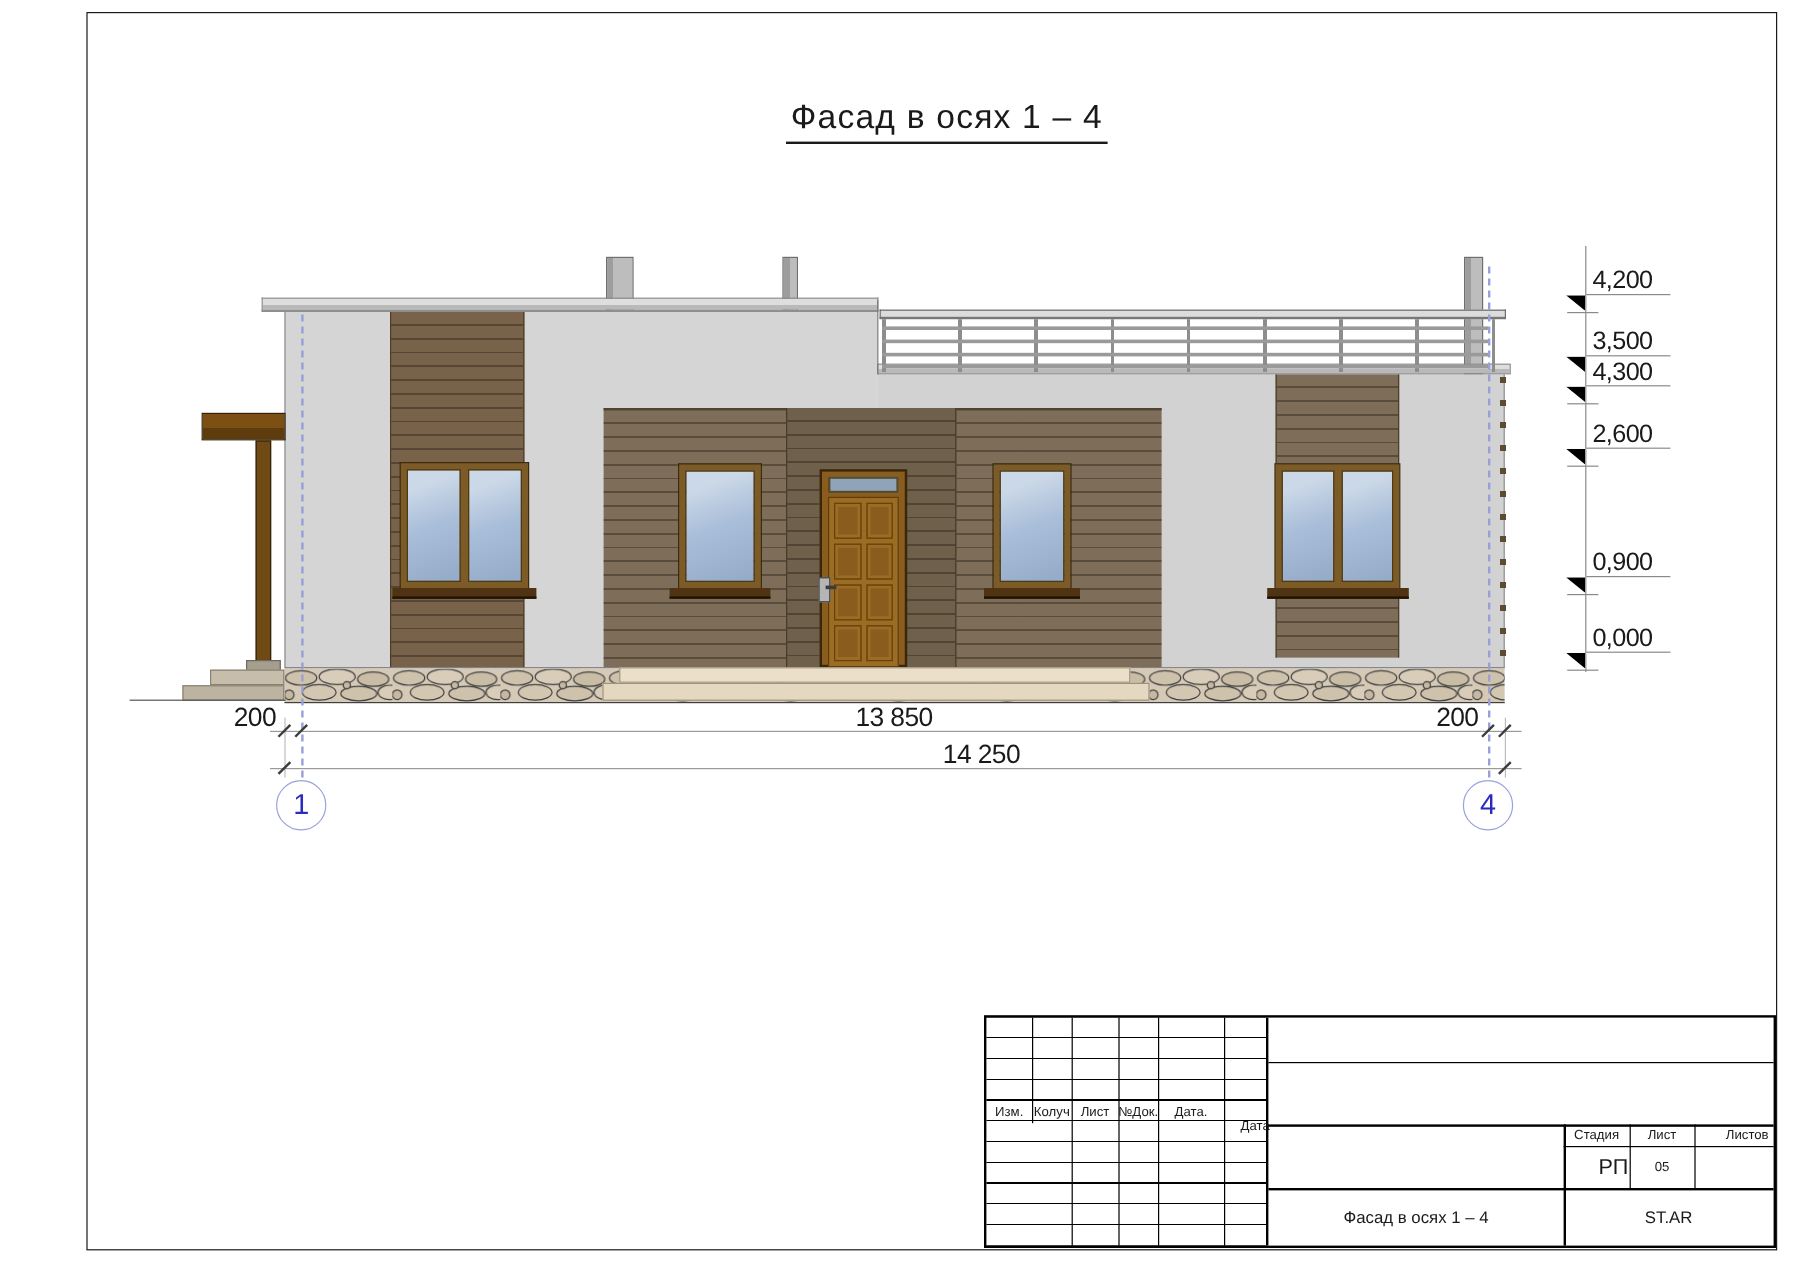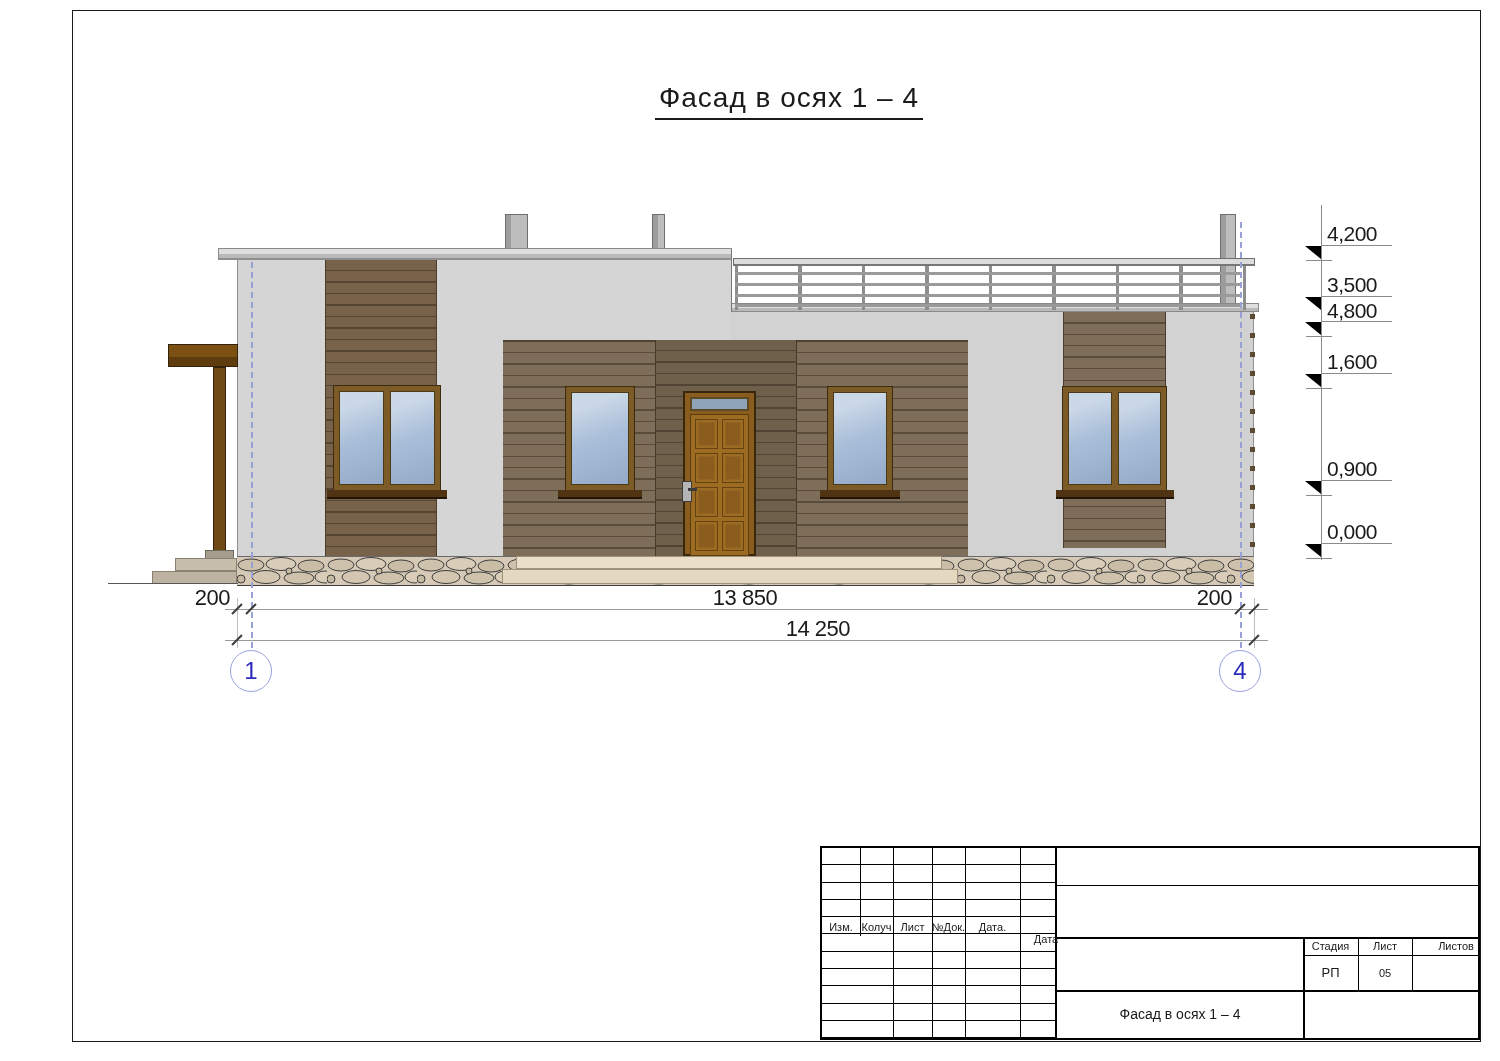--- a/index.html
+++ b/index.html
@@ -220,27 +220,27 @@
     <div class="lvl-line" style="top:245px;"></div>
     <div class="lvl-tri" style="top:246px;"></div>
     <div class="lvl-sub" style="top:260px;"></div>
   </div>
   <div>
     <span class="lvl-label" style="top:273px;">3,500</span>
     <div class="lvl-line" style="top:296px;"></div>
     <div class="lvl-tri" style="top:297px;"></div>
   </div>
   <div>
-    <span class="lvl-label" style="top:299px;">4,800</span>
+    <span class="lvl-label" style="top:299px;">4,300</span>
     <div class="lvl-line" style="top:321px;"></div>
     <div class="lvl-tri" style="top:322px;"></div>
     <div class="lvl-sub" style="top:336px;"></div>
   </div>
   <div>
-    <span class="lvl-label" style="top:350px;">1,600</span>
+    <span class="lvl-label" style="top:350px;">2,600</span>
     <div class="lvl-line" style="top:373px;"></div>
     <div class="lvl-tri" style="top:374px;"></div>
     <div class="lvl-sub" style="top:388px;"></div>
   </div>
   <div>
     <span class="lvl-label" style="top:457px;">0,900</span>
     <div class="lvl-line" style="top:480px;"></div>
     <div class="lvl-tri" style="top:481px;"></div>
     <div class="lvl-sub" style="top:495px;"></div>
   </div>
@@ -272,19 +272,20 @@
     <div class="h2" style="left:235px;top:89px;width:421px;"></div>
     <div class="h2" style="left:235px;top:142px;width:421px;"></div>
     <div class="v2" style="left:481px;top:89px;height:101px;"></div>
     <div class="v" style="left:536px;top:89px;height:53px;"></div>
     <div class="v" style="left:590px;top:89px;height:53px;"></div>
     <div class="h" style="left:481px;top:107px;width:175px;"></div>
 
     <div class="cell" style="left:481px;top:89px;width:55px;height:18px;">Стадия</div>
     <div class="cell" style="left:536px;top:89px;width:54px;height:18px;">Лист</div>
     <div class="cell" style="left:590px;top:89px;width:88px;height:18px;">Листов</div>
-    <div class="cell" style="left:481px;top:107px;width:55px;height:35px;font-size:13px;">РП</div>
+    <div class="cell" style="left:481px;top:107px;width:55px;height:35px;font-size:18px;padding-left:14px;">РП</div>
     <div class="cell" style="left:536px;top:107px;width:54px;height:35px;font-size:11px;">05</div>
 
     <div class="cell" style="left:235px;top:142px;width:246px;height:48px;font-size:14px;">Фасад в осях 1 – 4</div>
+    <div class="cell" style="left:481px;top:142px;width:175px;height:48px;font-size:14px;">ST.AR</div>
   </div>
 
 </div>
 
 </body></html>

